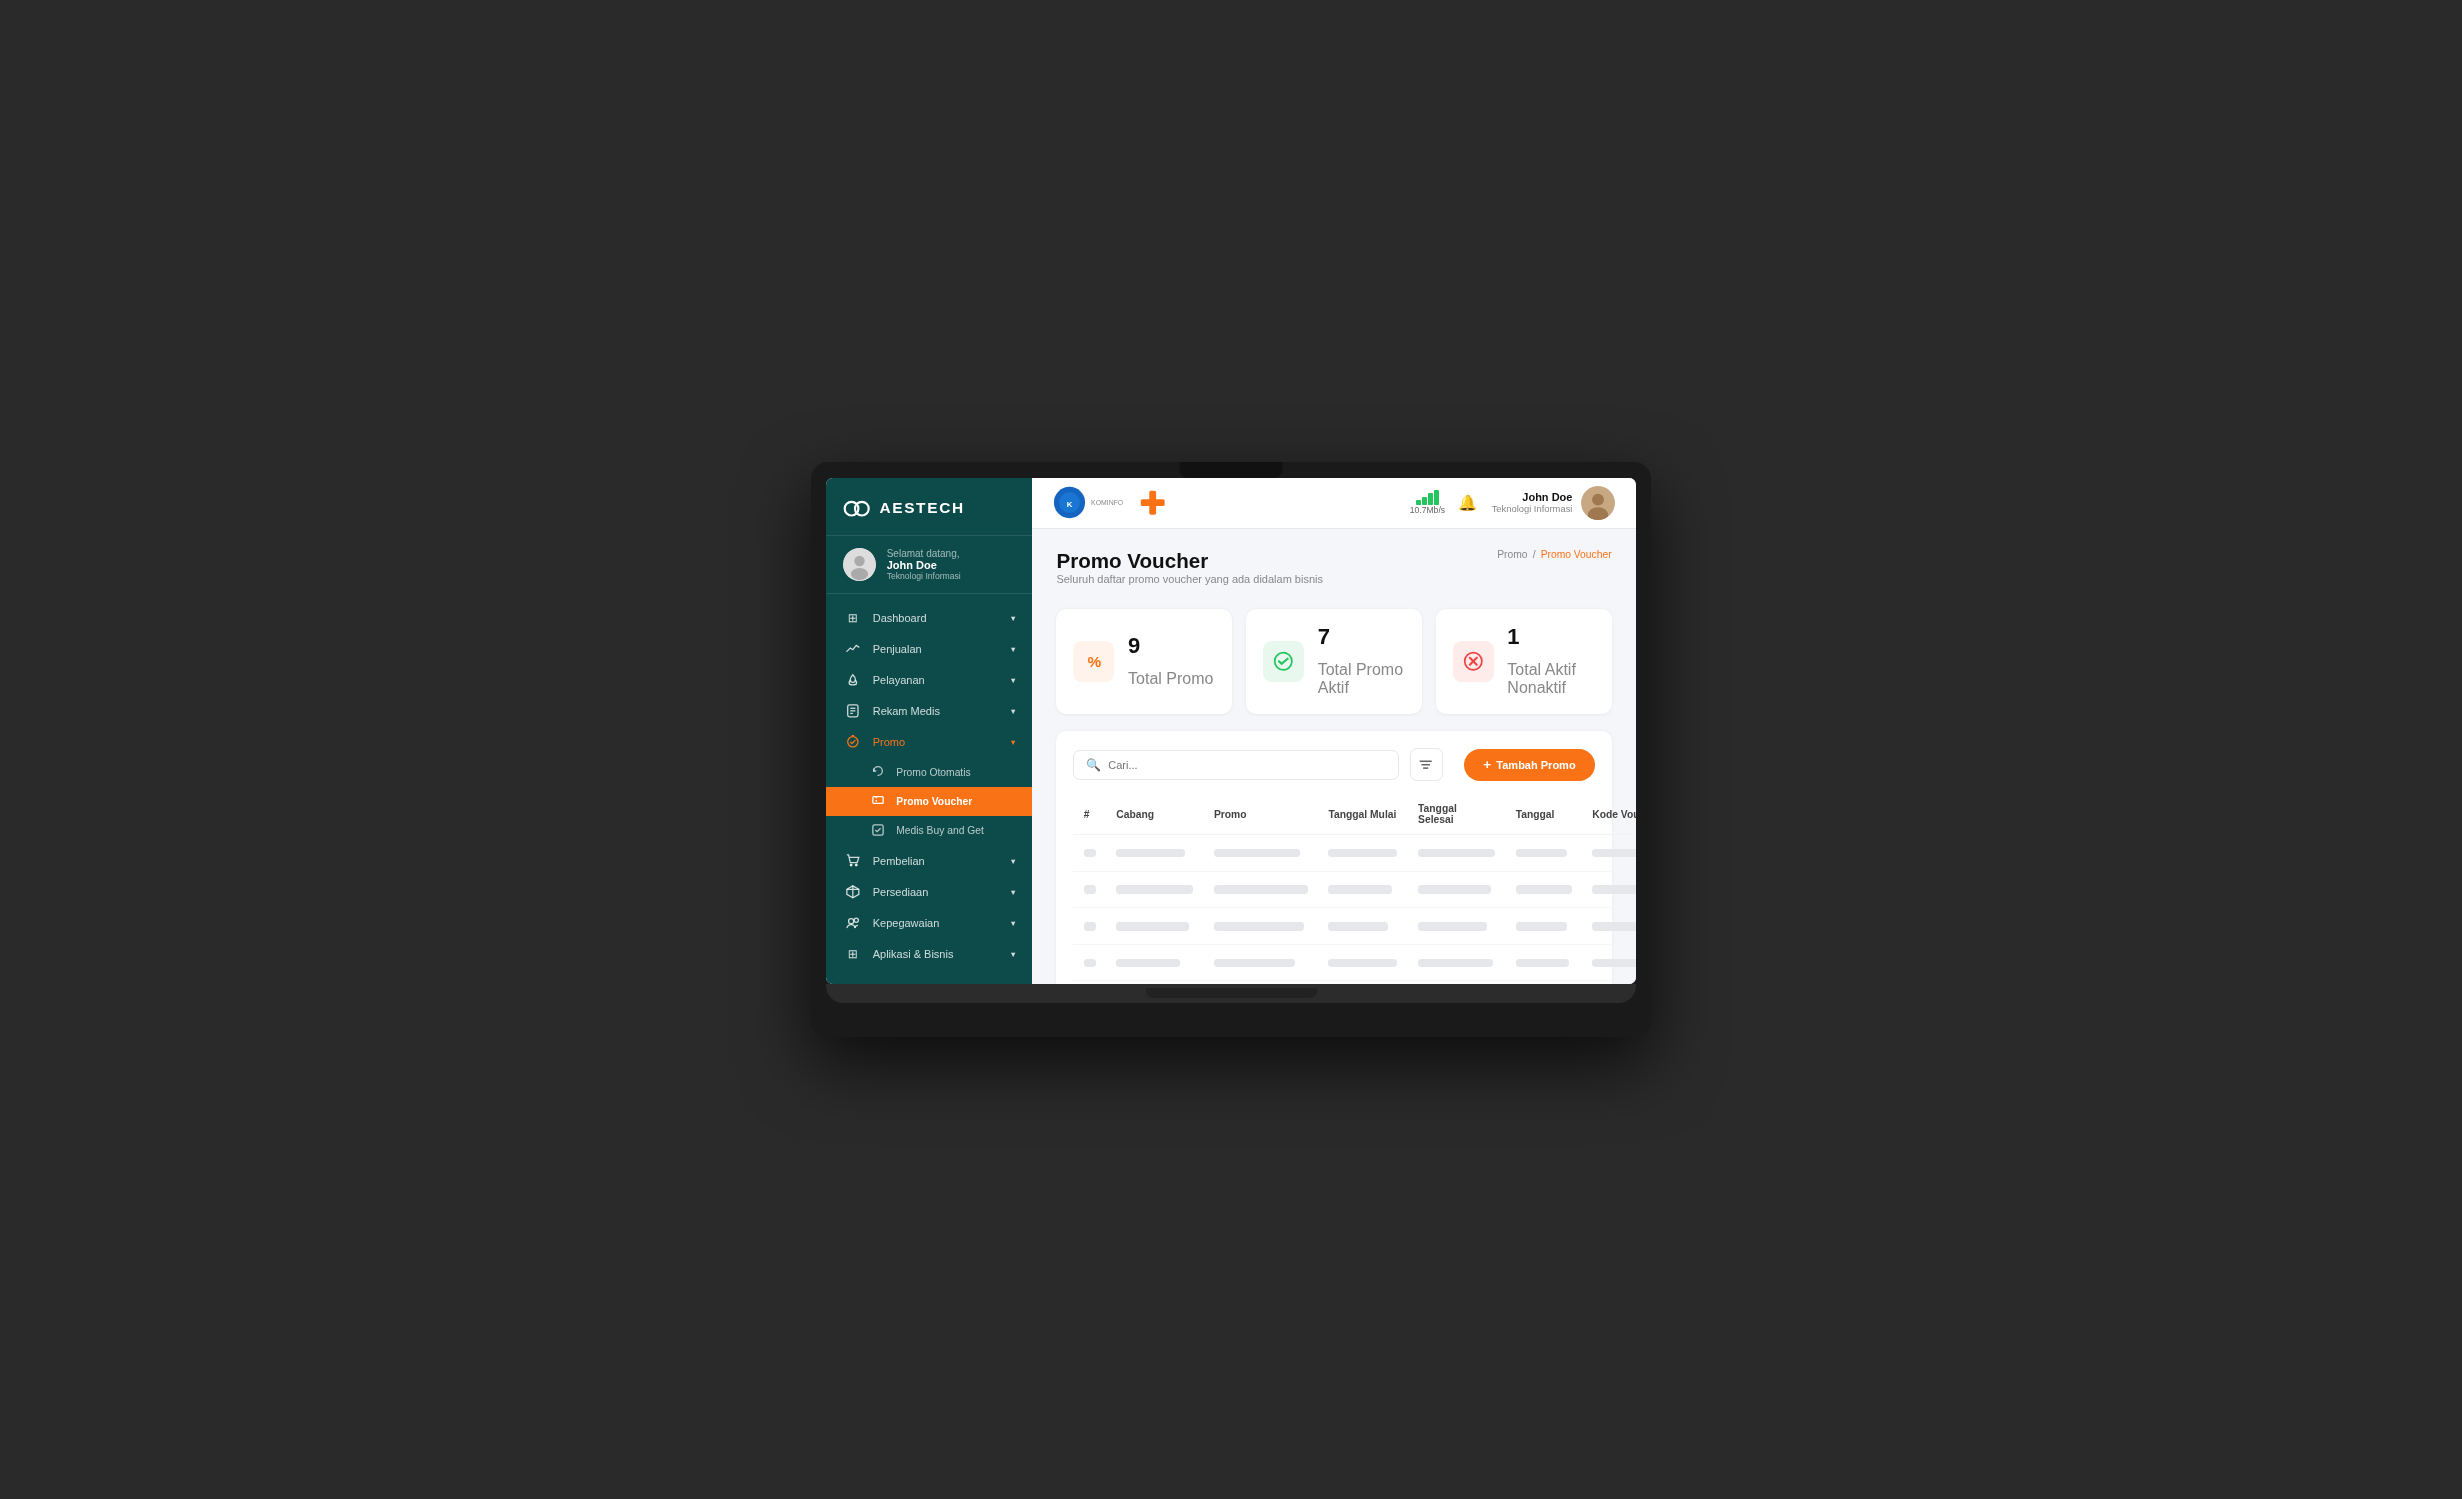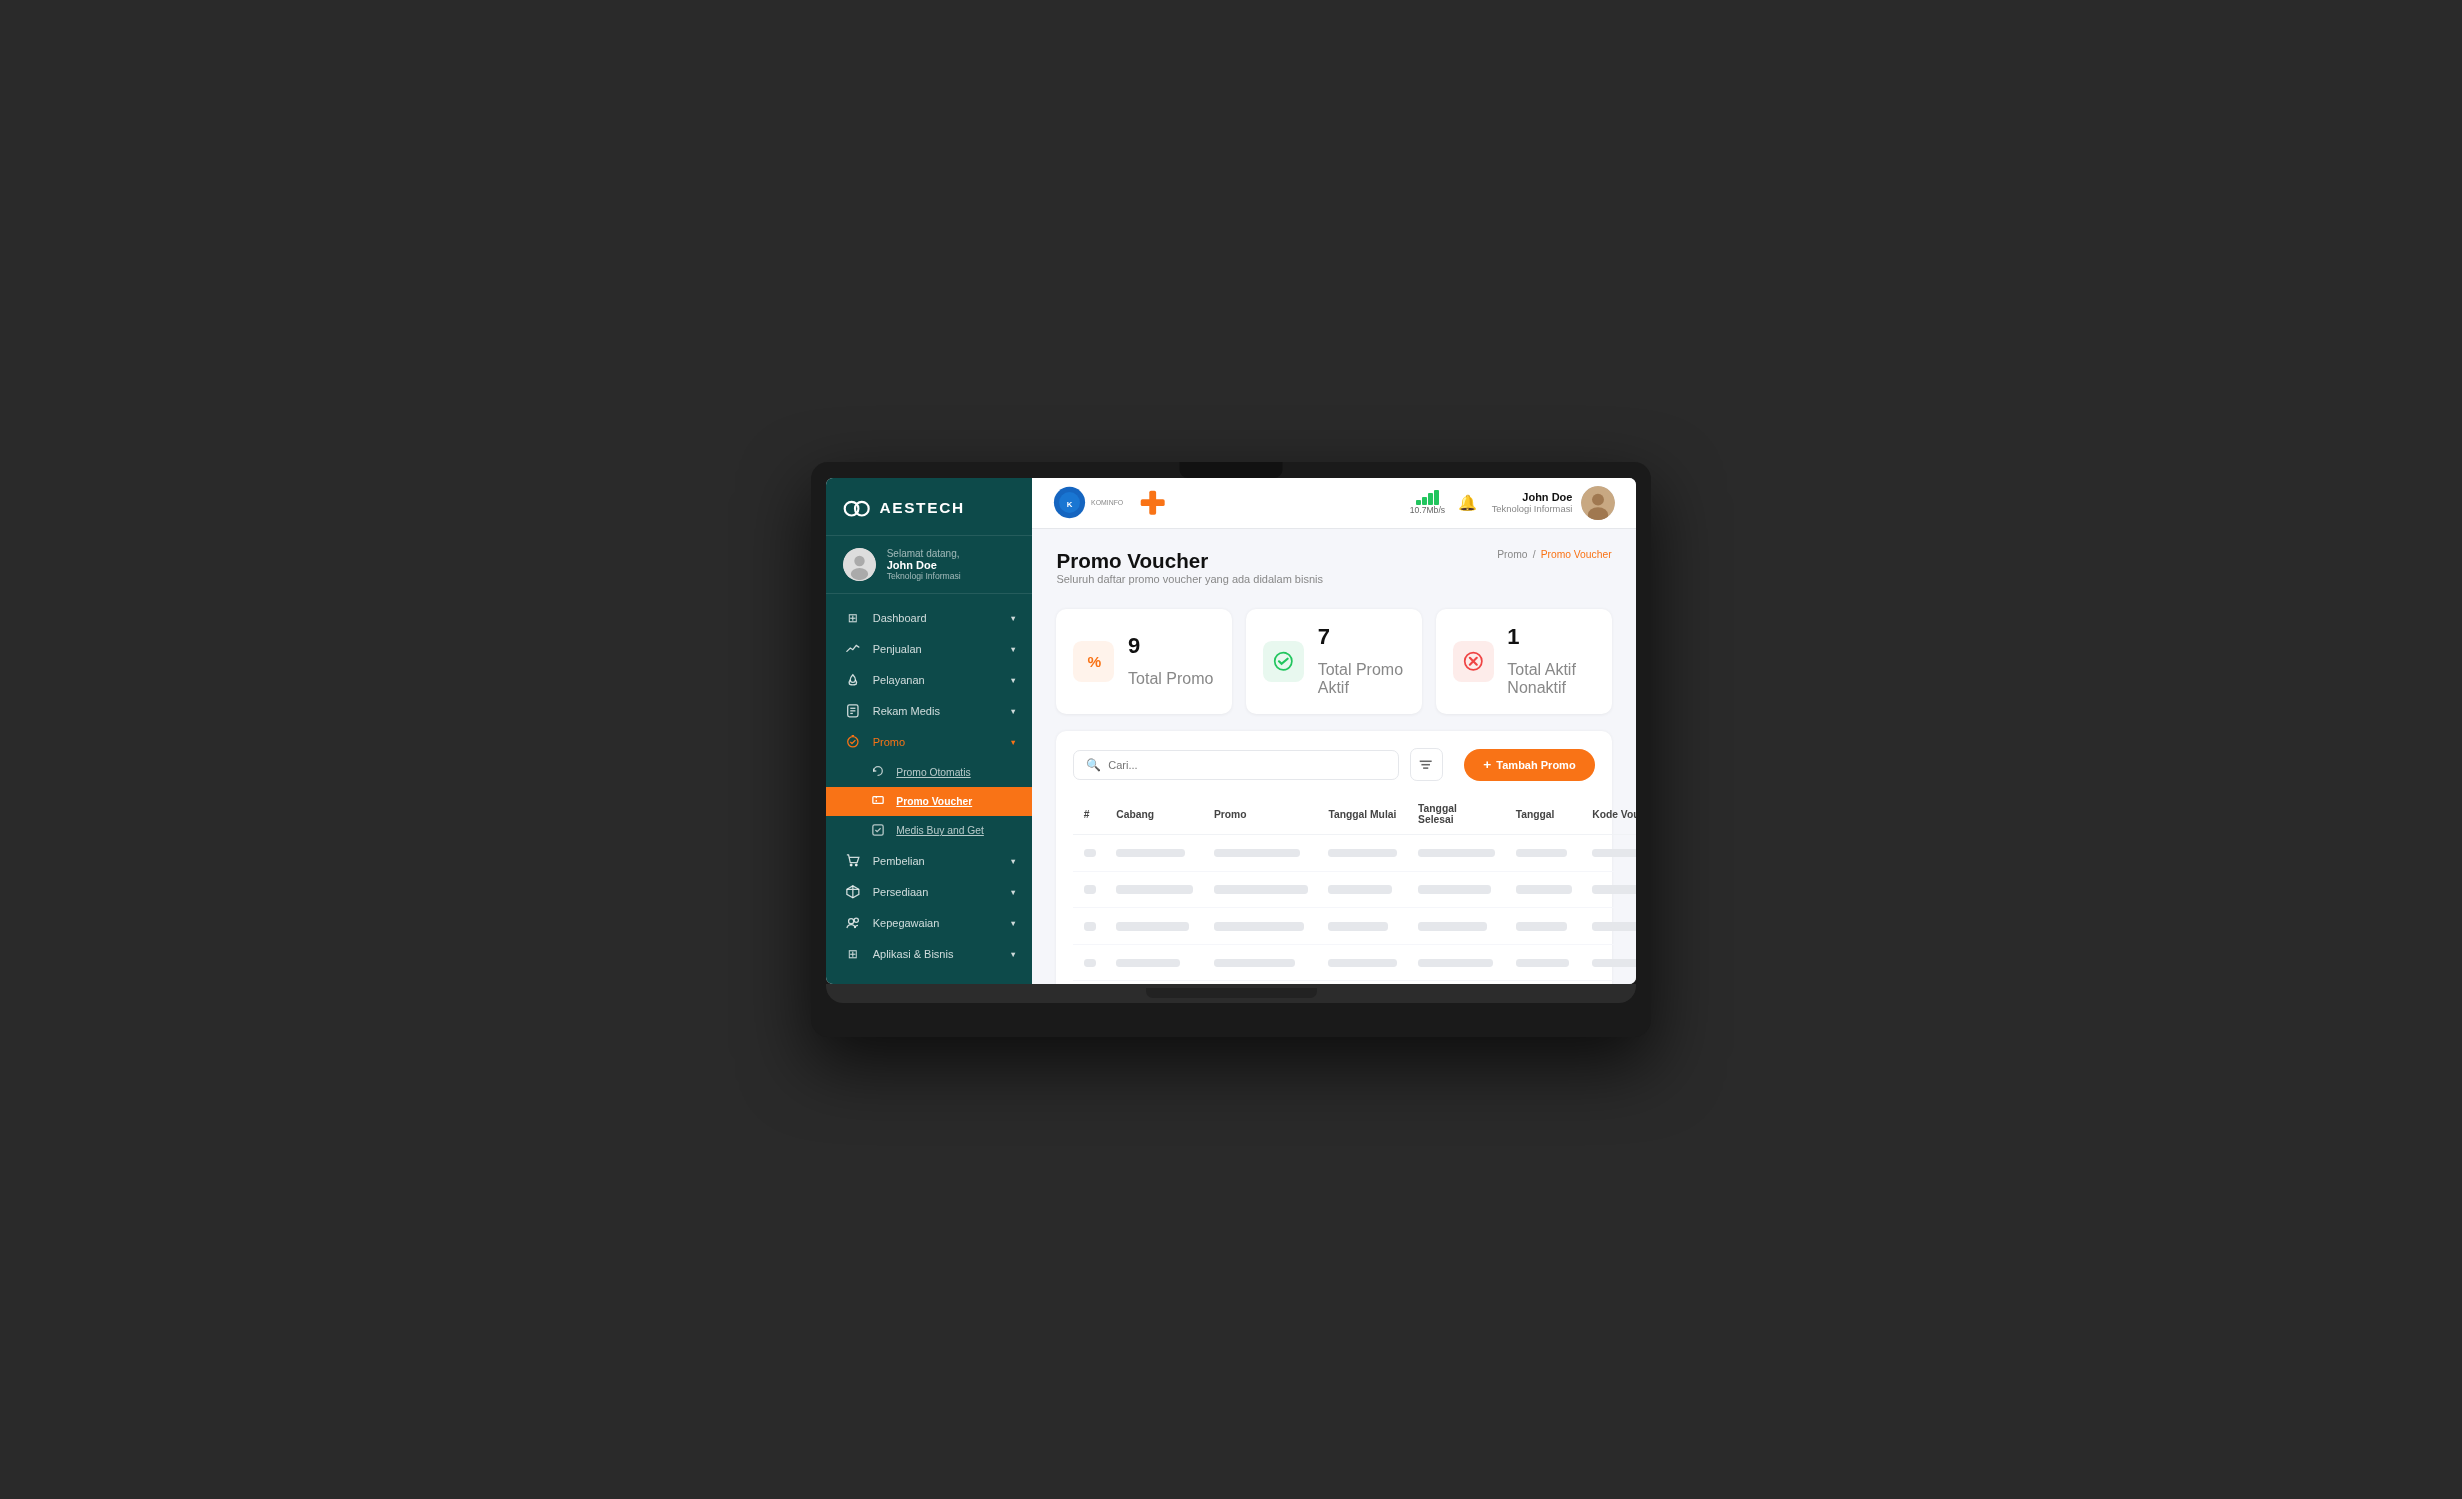--- a/index.html
+++ b/index.html
@@ -121,21 +121,20 @@
     .nav-icon { width: 19px; margin-right: 10.3px; display: flex; align-items: center; justify-content: center; font-size: 12px; flex-shrink: 0; }
     .nav-chevron { margin-left: auto; font-size: 8.6px; }
     .nav-sub-item {
       display: flex;
       align-items: center;
       padding: 7.7px 17px 7.7px 46px;
       cursor: pointer;
       color: rgba(255,255,255,0.7);
       font-size: 10.3px;
       transition: background 0.2s;
-      text-decoration: underline;
     }
     .nav-sub-item.active {
       background: #f97316;
       color: #fff;
       font-weight: 600;
     }
     .nav-sub-icon { width: 17px; margin-right: 6.9px; font-size: 10.3px; flex-shrink: 0; }
 
     
     .main-content {

